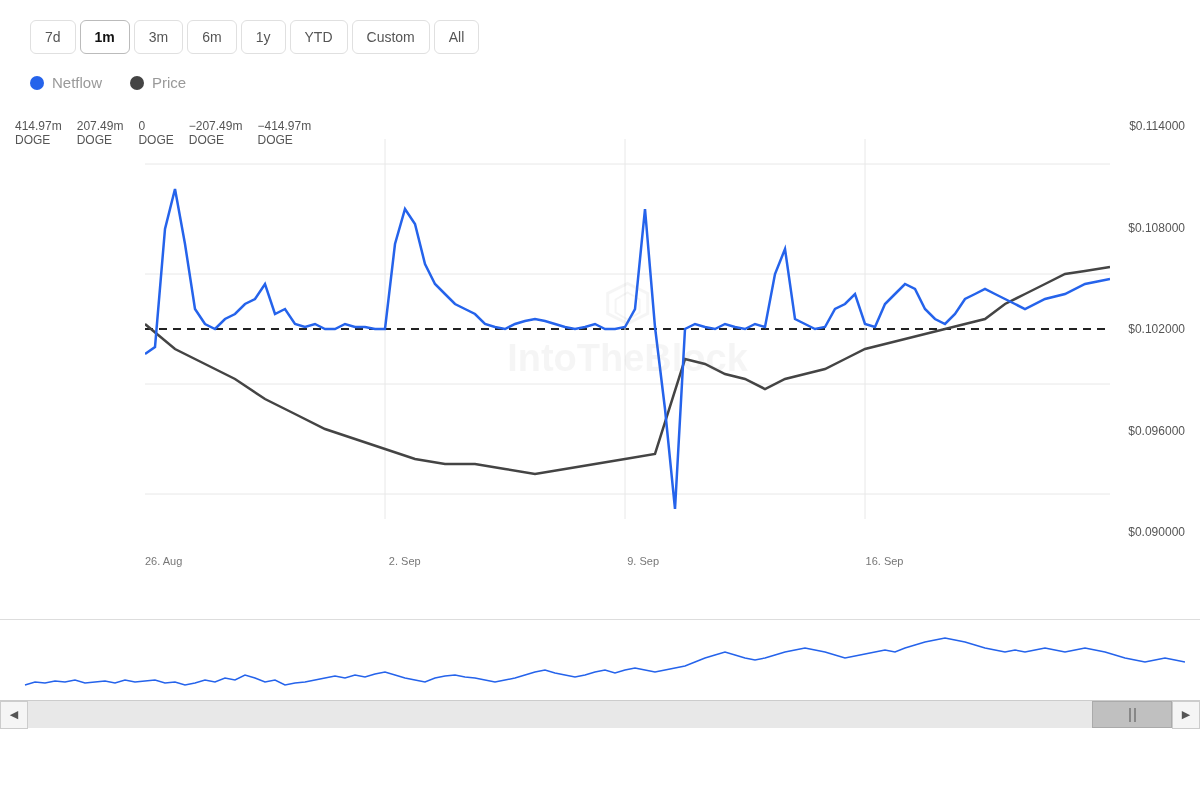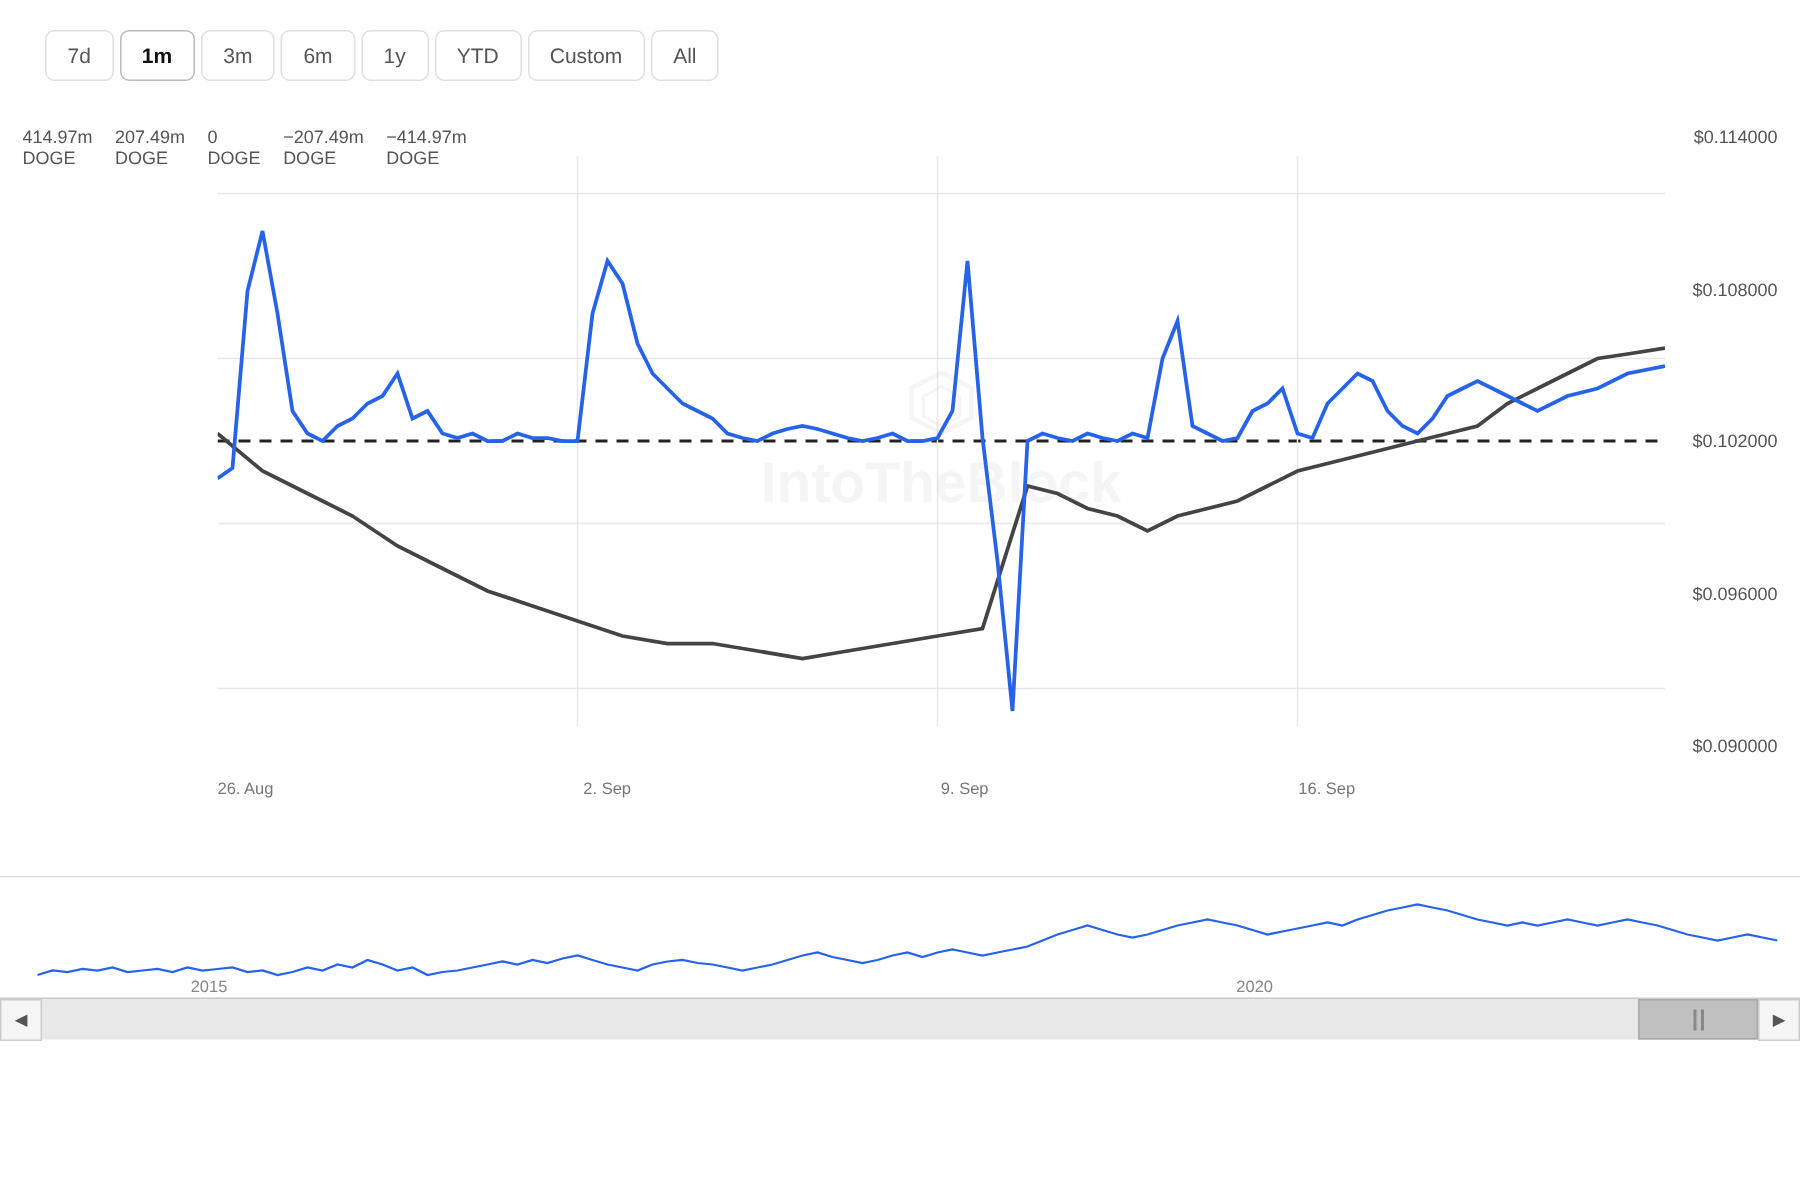--- a/index.html
+++ b/index.html
@@ -252,20 +252,30 @@
   <button class="time-btn">7d</button>
       <button class="time-btn active">1m</button>
       <button class="time-btn">3m</button>
       <button class="time-btn">6m</button>
       <button class="time-btn">1y</button>
       <button class="time-btn">YTD</button>
       <button class="time-btn">Custom</button>
       <button class="time-btn">All</button>
     </div>
 
+  <div class="legend">
+    <div class="legend-item">
+      <div class="legend-dot blue"></div>
+      <span>Netflow</span>
+    </div>
+    <div class="legend-item">
+      <div class="legend-dot dark"></div>
+      <span>Price</span>
+    </div>
+  </div>
 
   <div class="chart-wrapper">
     <div class="chart-area">
 
       <div class="y-axis-left">
         <span class="y-label-left">414.97m DOGE</span>
         <span class="y-label-left">207.49m DOGE</span>
         <span class="y-label-left">0 DOGE</span>
         <span class="y-label-left">−207.49m DOGE</span>
         <span class="y-label-left">−414.97m DOGE</span>
@@ -466,27 +476,20 @@
           560,57 570,55 580,52 590,50 600,53 610,50 620,48 630,50 640,52
           650,50 660,48 670,46 680,42 690,38 700,35 710,32 720,35 730,38
           740,40 750,38 760,35 770,32 780,30 790,28 800,30 810,32 820,35
           830,38 840,36 850,34 860,32 870,30 880,32 890,28 900,25 910,22
           920,20 930,18 940,20 950,22 960,25 970,28 980,30 990,32 1000,30
           1010,32 1020,30 1030,28 1040,30 1050,32 1060,30 1070,28 1080,30
           1090,32 1100,35 1110,38 1120,40 1130,42 1140,40 1150,38 1160,40 1170,42
         "></polyline>
     </svg>
 
-    <div class="mini-x-labels">
-      <span>2015</span>
-      <span></span>
-      <span></span>
-      <span>2020</span>
-      <span></span>
-    </div>
 
     <div class="mini-scroll-bar">
       <div class="scroll-left-btn">◀</div>
       <div class="scroll-track">
         <div class="scroll-thumb">
           <div class="scroll-thumb-lines">
             <div class="scroll-thumb-line"></div>
             <div class="scroll-thumb-line"></div>
           </div>
         </div>

